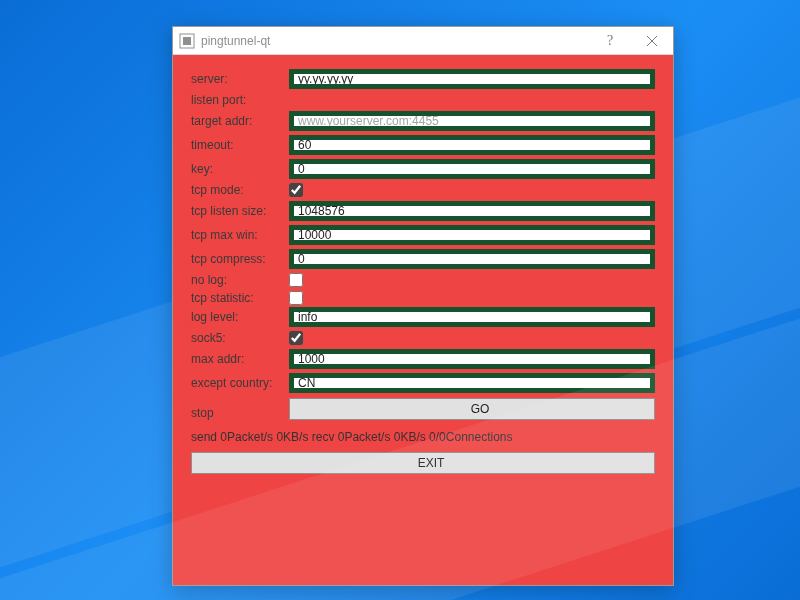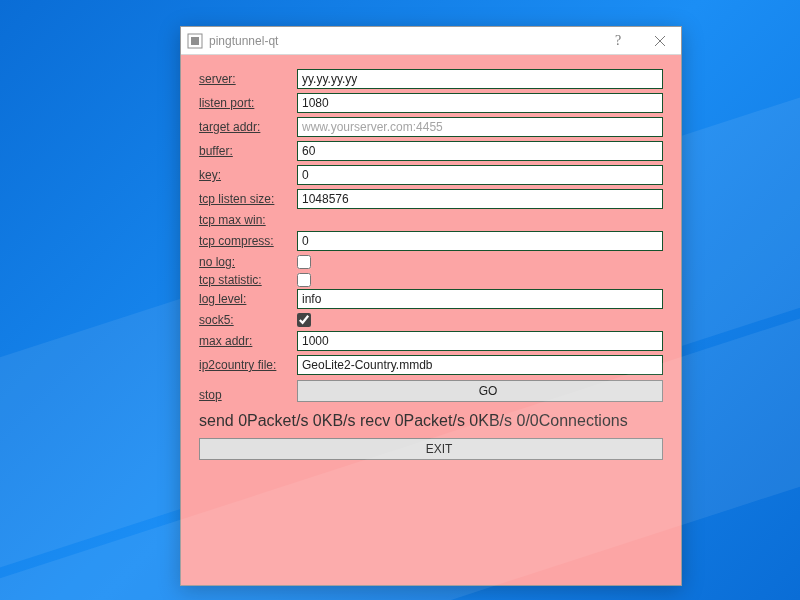--- a/index.html
+++ b/index.html
@@ -17,23 +17,23 @@
     content: "";
     position: absolute;
     background: rgba(255,255,255,0.08);
     transform: rotate(-18deg);
   }
   body::before { left: -100px; top: 200px; width: 1200px; height: 200px; }
   body::after  { left: -100px; top: 420px; width: 1200px; height: 160px; }
 
   .window {
     position: absolute;
-    left: 180px; top: 26px;
+    left: 172px; top: 26px;
     width: 502px; height: 560px;
-    background: #fca5a5;
+    background: #ef4444;
     border: 1px solid #9a9a9a;
     box-shadow: 0 4px 20px rgba(0,0,0,0.25);
     display: flex;
     flex-direction: column;
   }
 
   .titlebar {
     height: 28px;
     display: flex;
     align-items: center;
@@ -67,42 +67,41 @@
     display: flex;
     align-items: center;
     margin-bottom: 4px;
     gap: 6px;
   }
   .row .lbl {
     width: 92px;
     color: #3a3a3a;
     font-size: 12px;
     white-space: nowrap;
-    text-decoration: underline;
   }
   .row.tight { margin-bottom: 2px; }
   .row input[type="text"] {
     flex: 1;
     height: 20px;
-    border: 1px solid #14532d;
+    border: 5px solid #14532d;
     background: #ffffff;
     padding: 1px 4px;
     font-size: 12px;
     font-family: inherit;
     color: #222;
   }
   .row input[type="text"]::placeholder { color: #a5a5a5; }
   .row input[type="checkbox"] {
     width: 14px; height: 14px;
     accent-color: #444;
   }
   .status-line {
     margin: 6px 0 6px 0;
     color: #333;
-    font-size: 16px;
+    font-size: 12px;
   }
   button.wide {
     height: 22px;
     background: #e1e1e1;
     border: 1px solid #8f8f8f;
     font-size: 12px;
     font-family: inherit;
     color: #222;
     cursor: default;
     padding-left: 16px;
@@ -136,46 +135,50 @@
 
   <div class="form">
 
     <div class="row">
       <span class="lbl">server:</span>
       <input type="text" value="yy.yy.yy.yy" style="">
     </div>
 
     <div class="row">
       <span class="lbl">listen port:</span>
-      <input type="text" value="1080" style="">
     </div>
 
     <div class="row">
       <span class="lbl">target addr:</span>
       <input type="text" placeholder="www.yourserver.com:4455" style="">
     </div>
 
     <div class="row">
-      <span class="lbl">buffer:</span>
+      <span class="lbl">timeout:</span>
       <input type="text" value="60" style="">
     </div>
 
     <div class="row">
       <span class="lbl">key:</span>
       <input type="text" value="0" style="">
     </div>
 
+    <div class="row">
+      <span class="lbl">tcp mode:</span>
+      <input type="checkbox" checked="" style="">
+    </div>
 
     <div class="row">
       <span class="lbl">tcp listen size:</span>
       <input type="text" value="1048576" style="">
     </div>
 
     <div class="row">
       <span class="lbl">tcp max win:</span>
+      <input type="text" value="10000" style="">
     </div>
 
 
     <div class="row">
       <span class="lbl">tcp compress:</span>
       <input type="text" value="0" style="">
     </div>
 
     <div class="row">
       <span class="lbl">no log:</span>
@@ -194,25 +197,25 @@
     <div class="row">
       <span class="lbl">sock5:</span>
       <input type="checkbox" checked="" style="">
     </div>
 
     <div class="row">
       <span class="lbl">max addr:</span>
       <input type="text" value="1000" style="">
     </div>
 
-
-    <div class="row">
-      <span class="lbl">ip2country file:</span>
-      <input type="text" value="GeoLite2-Country.mmdb" style="">
-    </div>
+    <div class="row">
+      <span class="lbl">except country:</span>
+      <input type="text" value="CN" style="">
+    </div>
+
 
     <div class="row go-row">
       <span class="lbl">stop</span>
       <button class="wide">GO</button>
     </div>
 
     <div class="status-line">send 0Packet/s 0KB/s recv 0Packet/s 0KB/s 0/0Connections</div>
 
     <div class="row exit-row">
       <button class="wide">EXIT</button>

